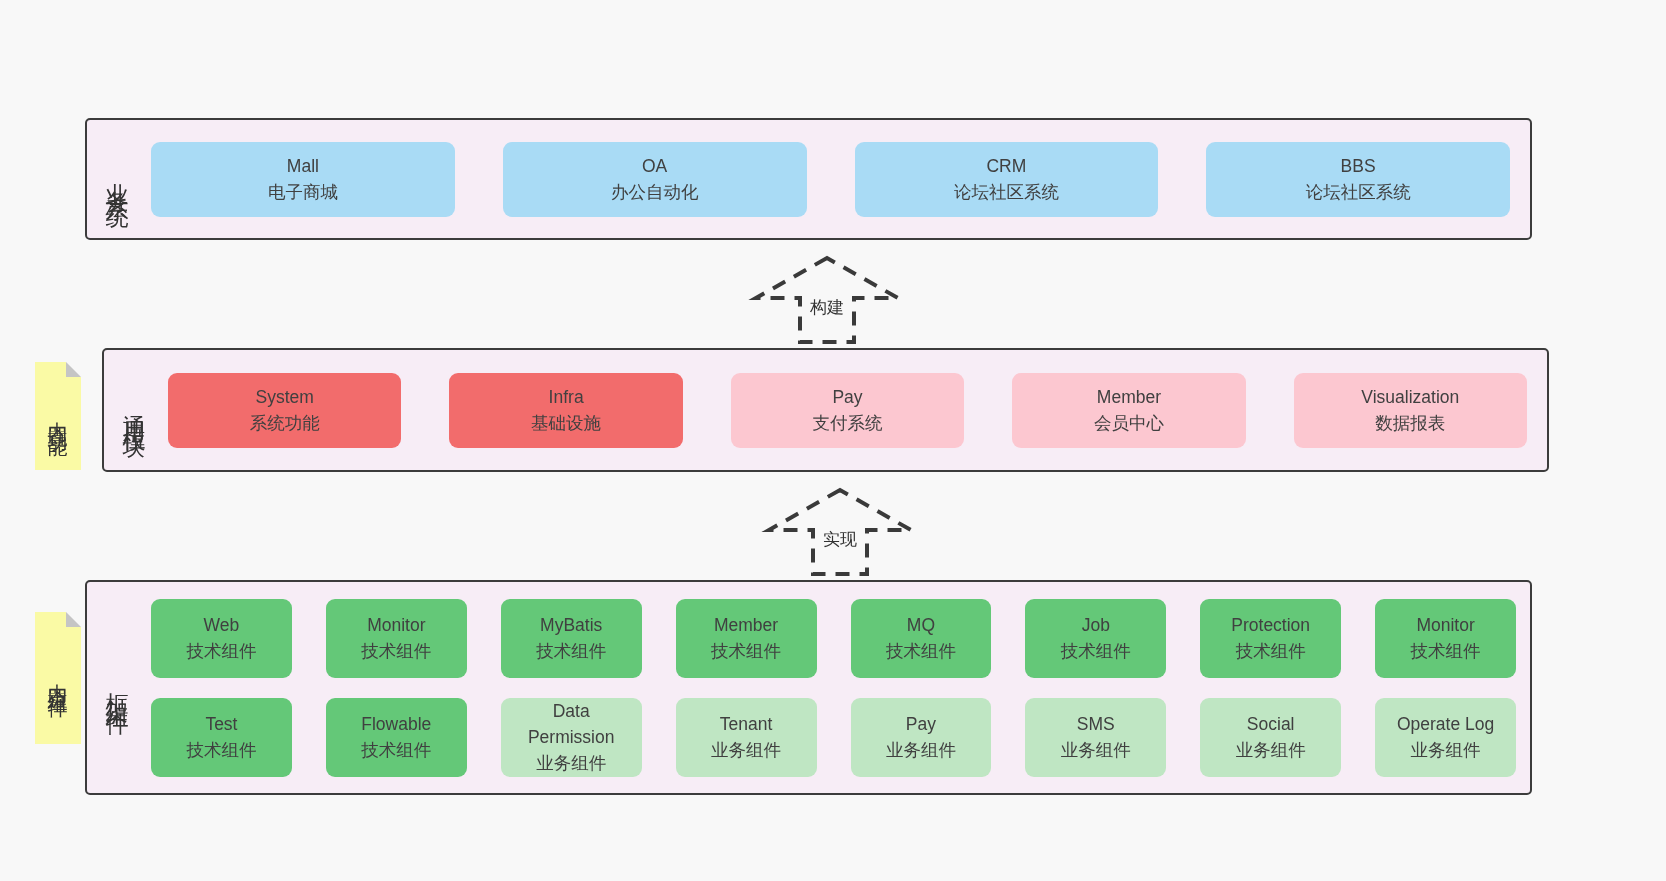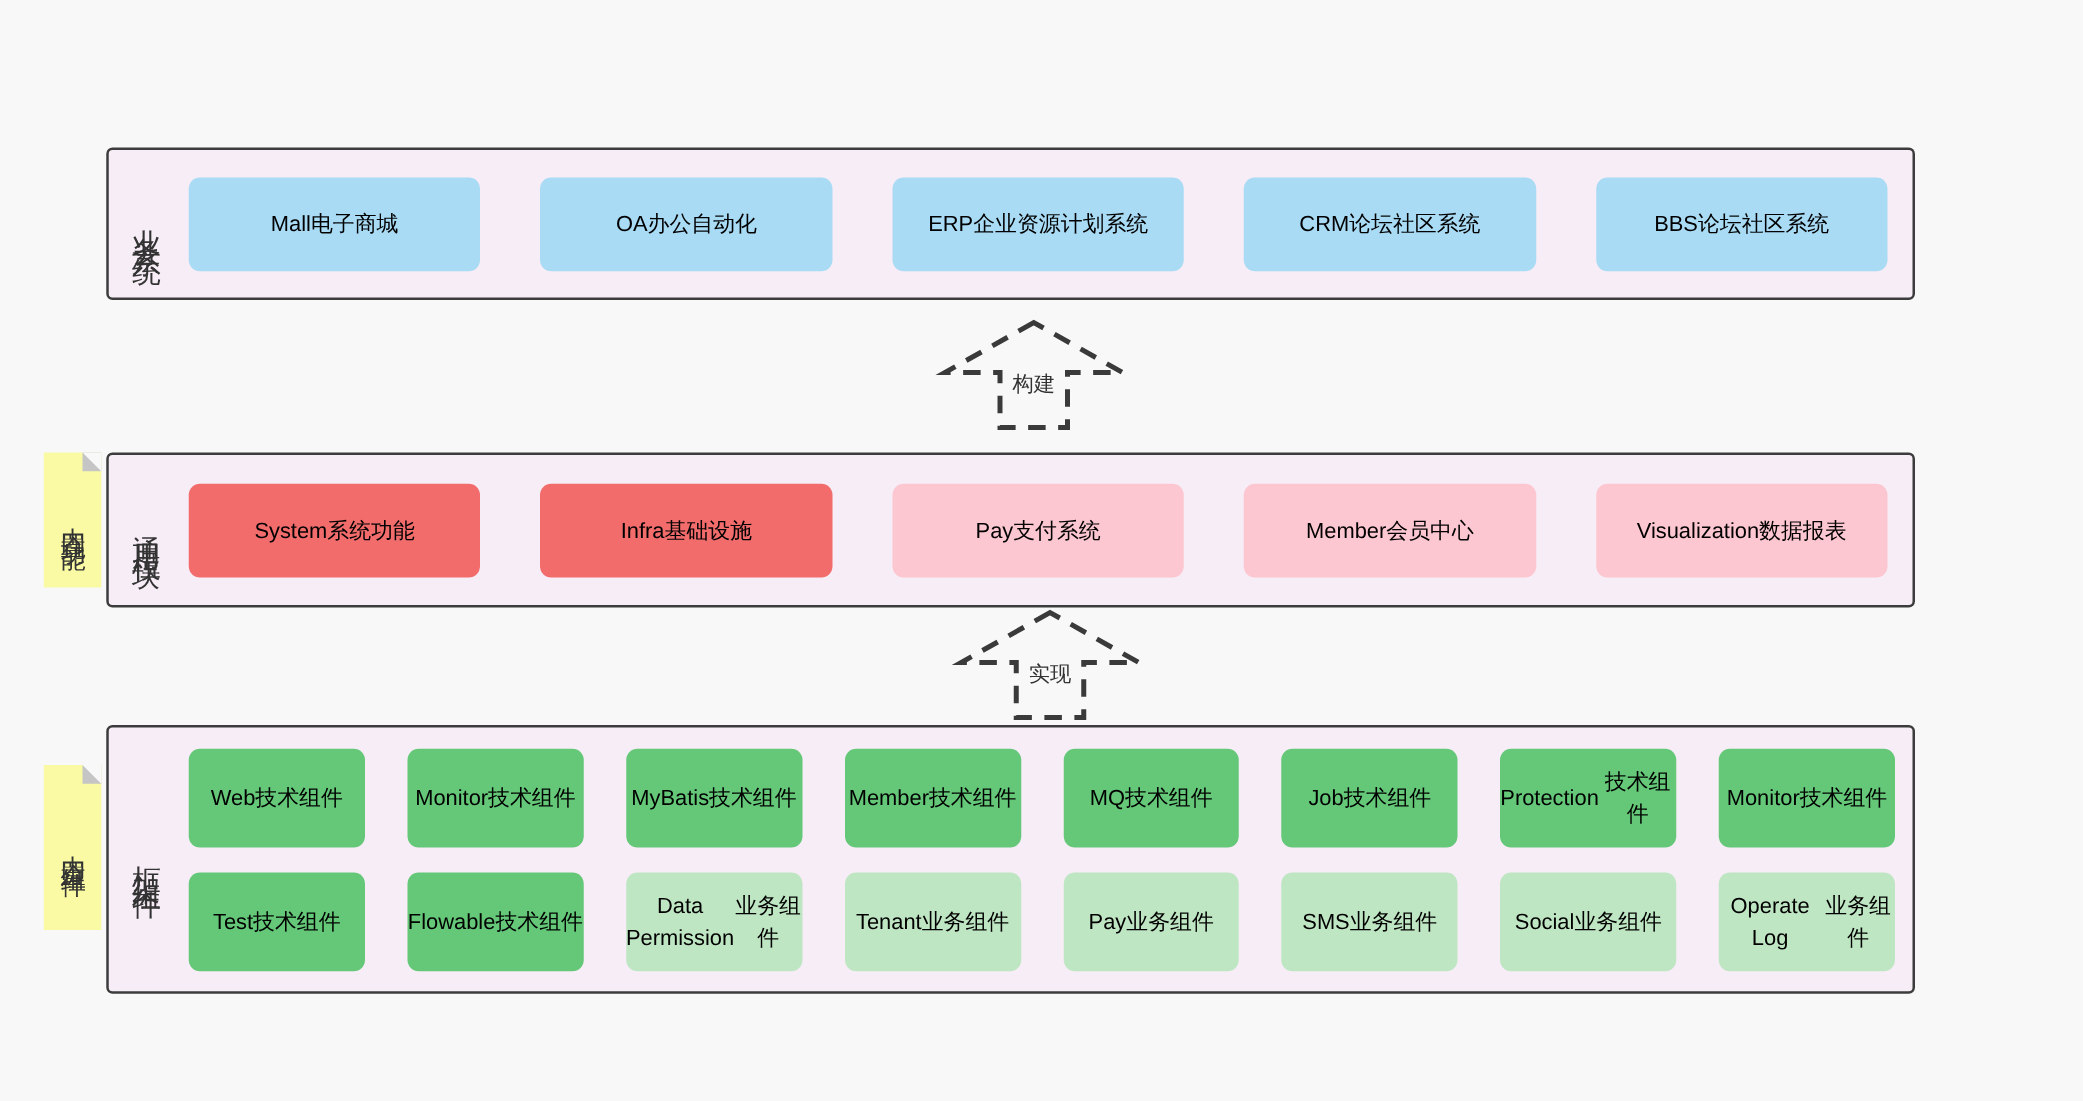--- a/index.html
+++ b/index.html
@@ -2,28 +2,28 @@
 <html><head>
 <meta charset="utf-8">
 <style>
   html,body{margin:0;padding:0;}
   body{background:#f8f8f8;font-family:"Liberation Sans","DejaVu Sans",sans-serif;}
   .canvas{position:relative;width:1666px;height:881px;background:#f8f8f8;overflow:hidden;}
 
   
   .panel{position:absolute;left:85px;width:1443px;background:#f7edf6;border:2px solid #3c3c3c;border-radius:5px;display:flex;box-sizing:content-box;}
   #panel-business{top:118px;height:118px;}
-  #panel-modules{top:362px;height:120px;}
+  #panel-modules{top:348px;height:120px;margin-left:17px;}
   #panel-components{top:580px;height:211px;}
 
   .side-label-wrap{width:52px;flex:none;display:flex;align-items:center;justify-content:center;padding-left:4px;}
   .v-text{writing-mode:vertical-rl;text-orientation:upright;font-size:23px;color:#333;letter-spacing:7px;line-height:1;}
 
   .boxes{flex:1;display:flex;align-items:center;gap:48px;padding:0 20px 0 8px;}
-  .box{flex:1;height:75px;border-radius:9px;display:flex;flex-direction:row;align-items:center;justify-content:center;text-align:center;color:#000000;font-size:17.5px;line-height:1.5;white-space:pre-line;}
+  .box{flex:1;height:75px;border-radius:9px;display:flex;flex-direction:column;align-items:center;justify-content:center;text-align:center;color:#404040;font-size:17.5px;line-height:1.5;white-space:pre-line;}
 
   .grid{flex:1;display:flex;flex-direction:column;justify-content:center;gap:20px;padding:0 14px 0 8px;}
   .grid .row{display:flex;gap:34px;}
   .grid .box{height:79px;flex:1;border-radius:9px;}
 
   .v-blue{background:#a9dbf5;}
   .v-red{background:#f26c6c;}
   .v-pink{background:#fcc7d0;}
   .v-green{background:#64c878;}
   .v-lightgreen{background:#bfe6c3;}
@@ -51,24 +51,20 @@
       <span class="v-text">业务系统</span>
     </div>
     <div class="boxes">
       <div class="box v-blue">
         <span>Mall</span>
         <span>电子商城</span>
       </div>
       <div class="box v-blue">
         <span>OA</span>
         <span>办公自动化</span>
-      </div>
-      <div class="box v-blue">
-        <span>ERP</span>
-        <span>企业资源计划系统</span>
       </div>
       <div class="box v-blue">
         <span>CRM</span>
         <span>论坛社区系统</span>
       </div>
       <div class="box v-blue">
         <span>BBS</span>
         <span>论坛社区系统</span>
       </div>
     </div>

